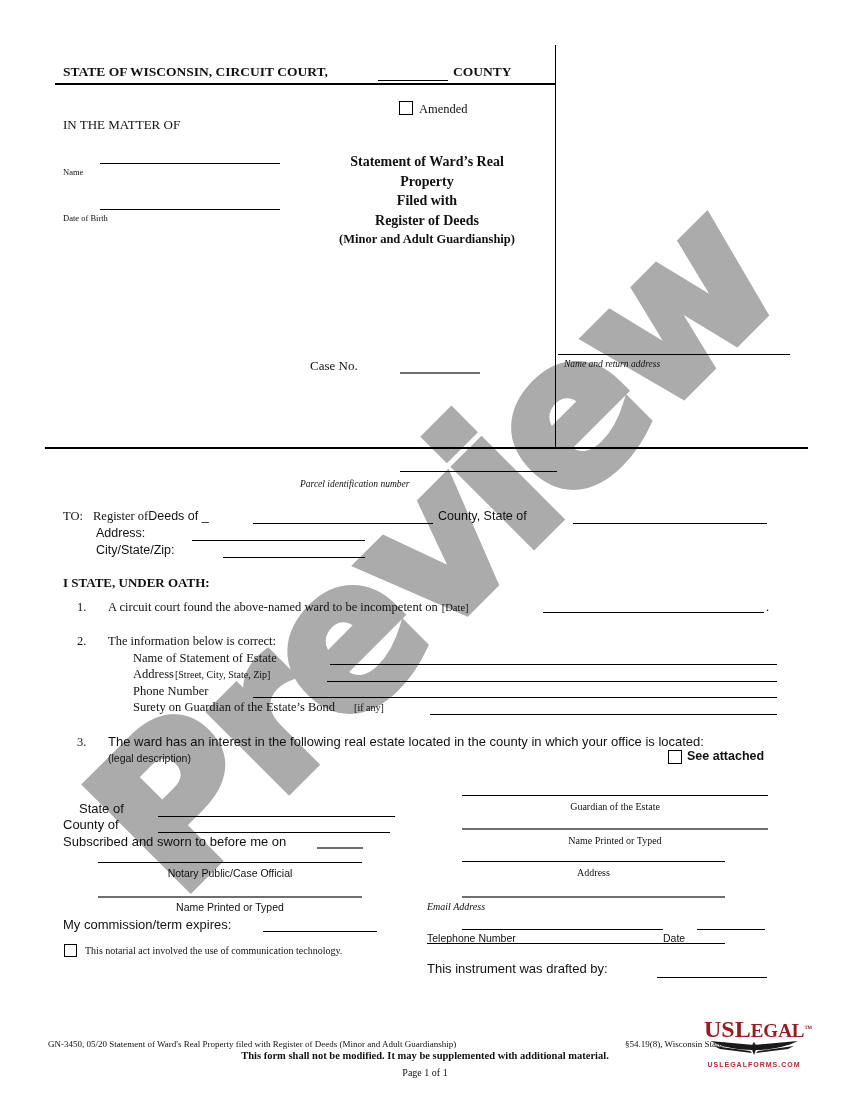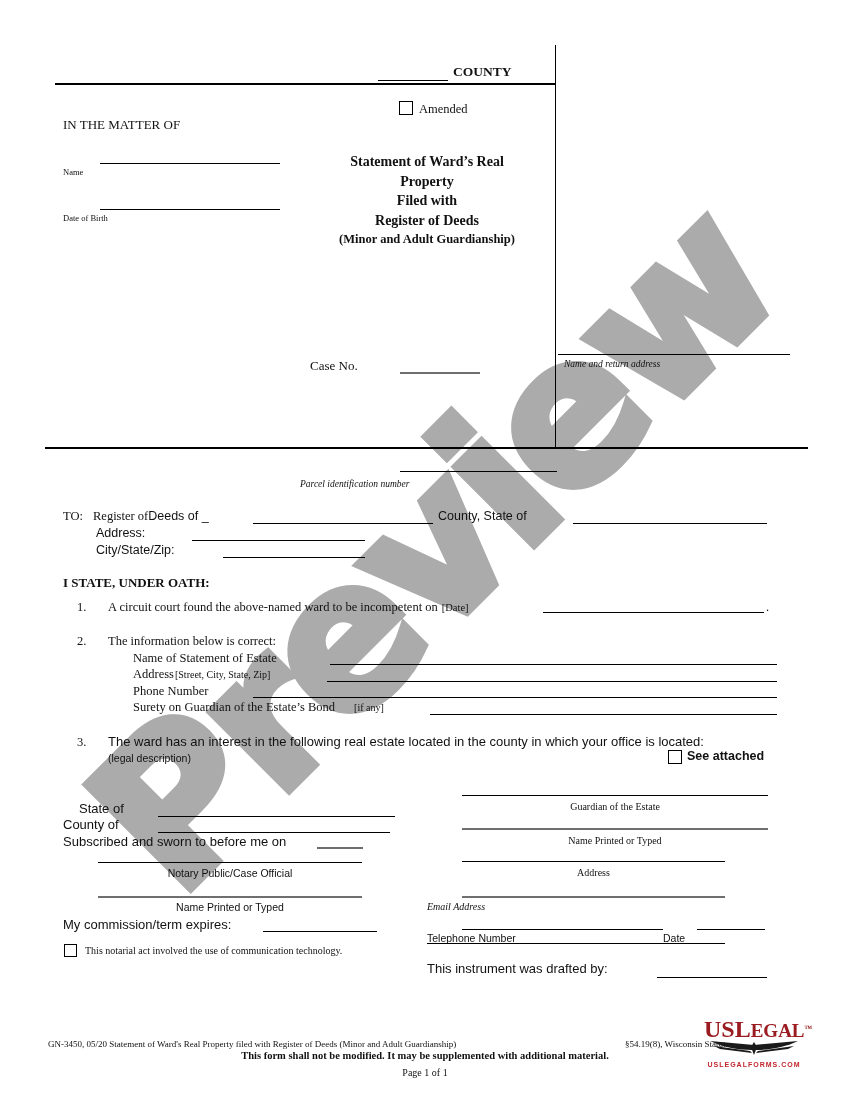--- a/index.html
+++ b/index.html
@@ -30,20 +30,21 @@
   #logo-sub{font-family:"Liberation Sans",sans-serif;font-weight:bold;font-size:7px;
             color:#c1272d;letter-spacing:1px;margin-top:1px;}
 </style>
 </head>
 <body>
 
 <div id="page">
 
   <div id="watermark">Preview</div>
 
+  <div class="t z ser b" style="left:63px;top:64px;font-size:13.5px;">STATE OF WISCONSIN, CIRCUIT COURT,</div>
   <div class="ln z" style="left:378px;top:80px;width:70px;"></div>
   <div class="t z ser b" style="left:453px;top:64px;font-size:13.5px;">COUNTY</div>
   <div class="ln z th" style="left:55px;top:83px;width:500px;"></div>
   <div class="vln z" style="left:555px;top:45px;height:404px;"></div>
 
   <div class="cb z" style="left:399px;top:101px;"></div>
   <div class="t z ser" style="left:419px;top:102px;font-size:12.5px;">Amended</div>
 
   <div class="t z ser" style="left:63px;top:118px;font-size:13px;">IN THE MATTER OF</div>
   <div class="ln z" style="left:100px;top:163px;width:180px;"></div>

